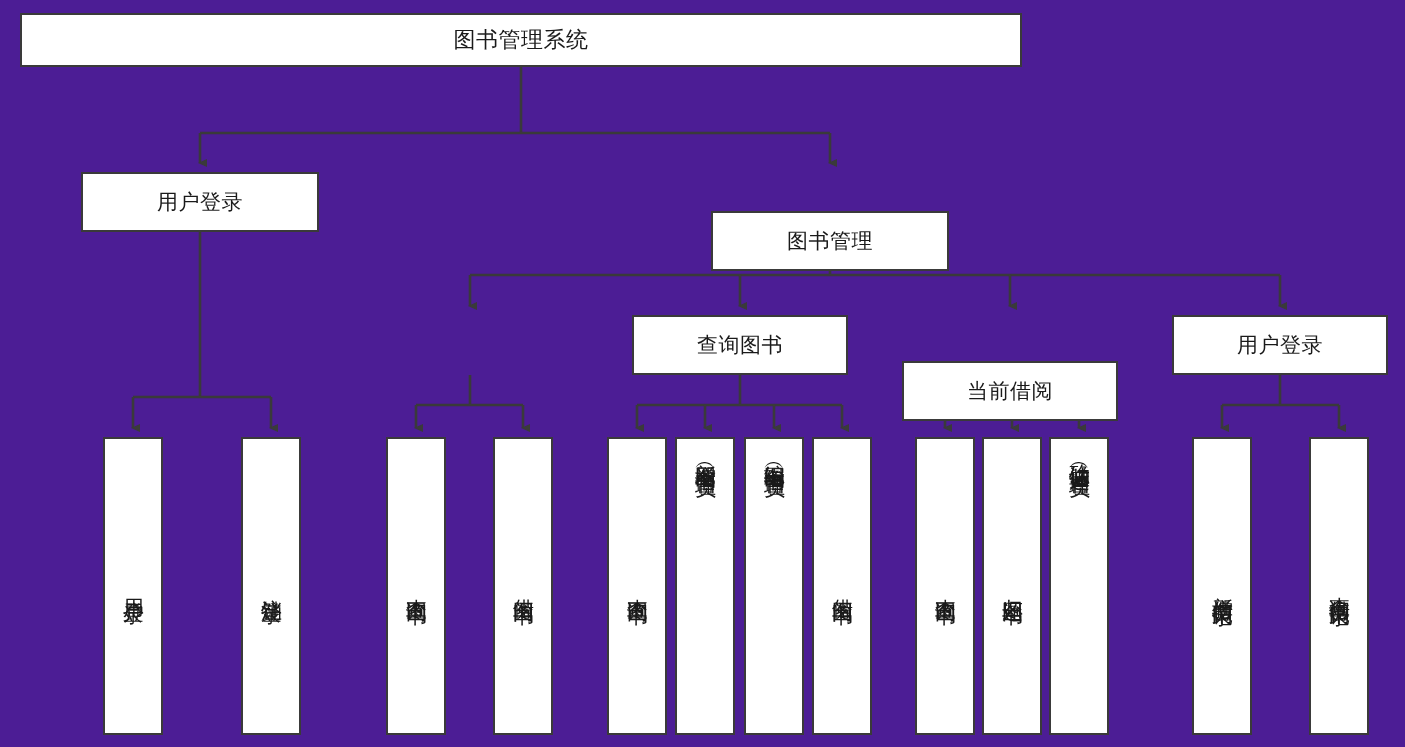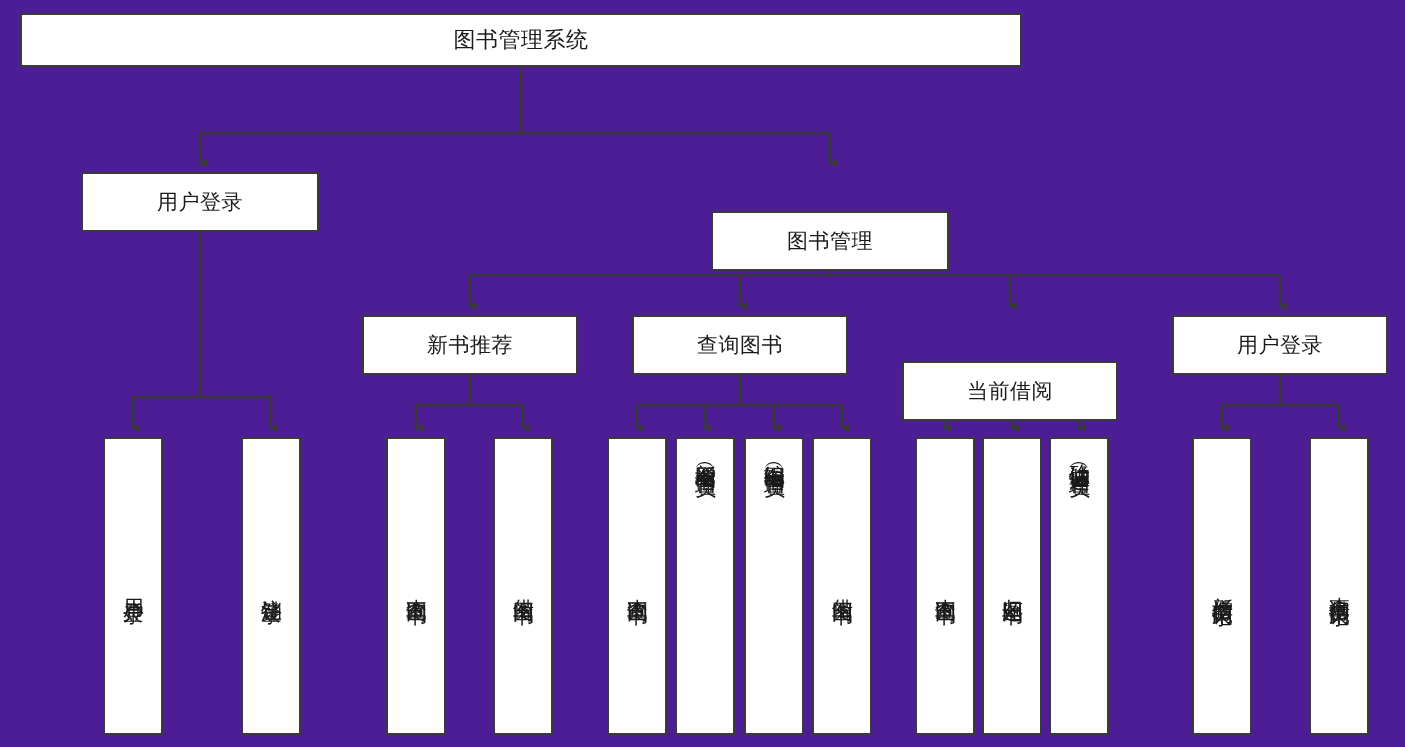--- a/index.html
+++ b/index.html
@@ -130,23 +130,20 @@
     <span class="label">图书管理系统</span>
   </div>
 
   <div class="node horizontal" style="left:81px; top:172px; width:238px; height:60px;">
     <span class="label">用户登录</span>
   </div>
   <div class="node horizontal" style="left:711px; top:164px; width:238px; height:60px;margin-top:47px;">
     <span class="label">图书管理</span>
   </div>
 
-  <div class="node horizontal" style="left:362px; top:315px; width:216px; height:60px;">
-    <span class="label">新书推荐</span>
-  </div>
   <div class="node horizontal" style="left:632px; top:315px; width:216px; height:60px;">
     <span class="label">查询图书</span>
   </div>
   <div class="node horizontal" style="left:902px; top:315px; width:216px; height:60px;margin-top:46px;">
     <span class="label">当前借阅</span>
   </div>
   <div class="node horizontal" style="left:1172px; top:315px; width:216px; height:60px;">
     <span class="label">用户登录</span>
   </div>
 

